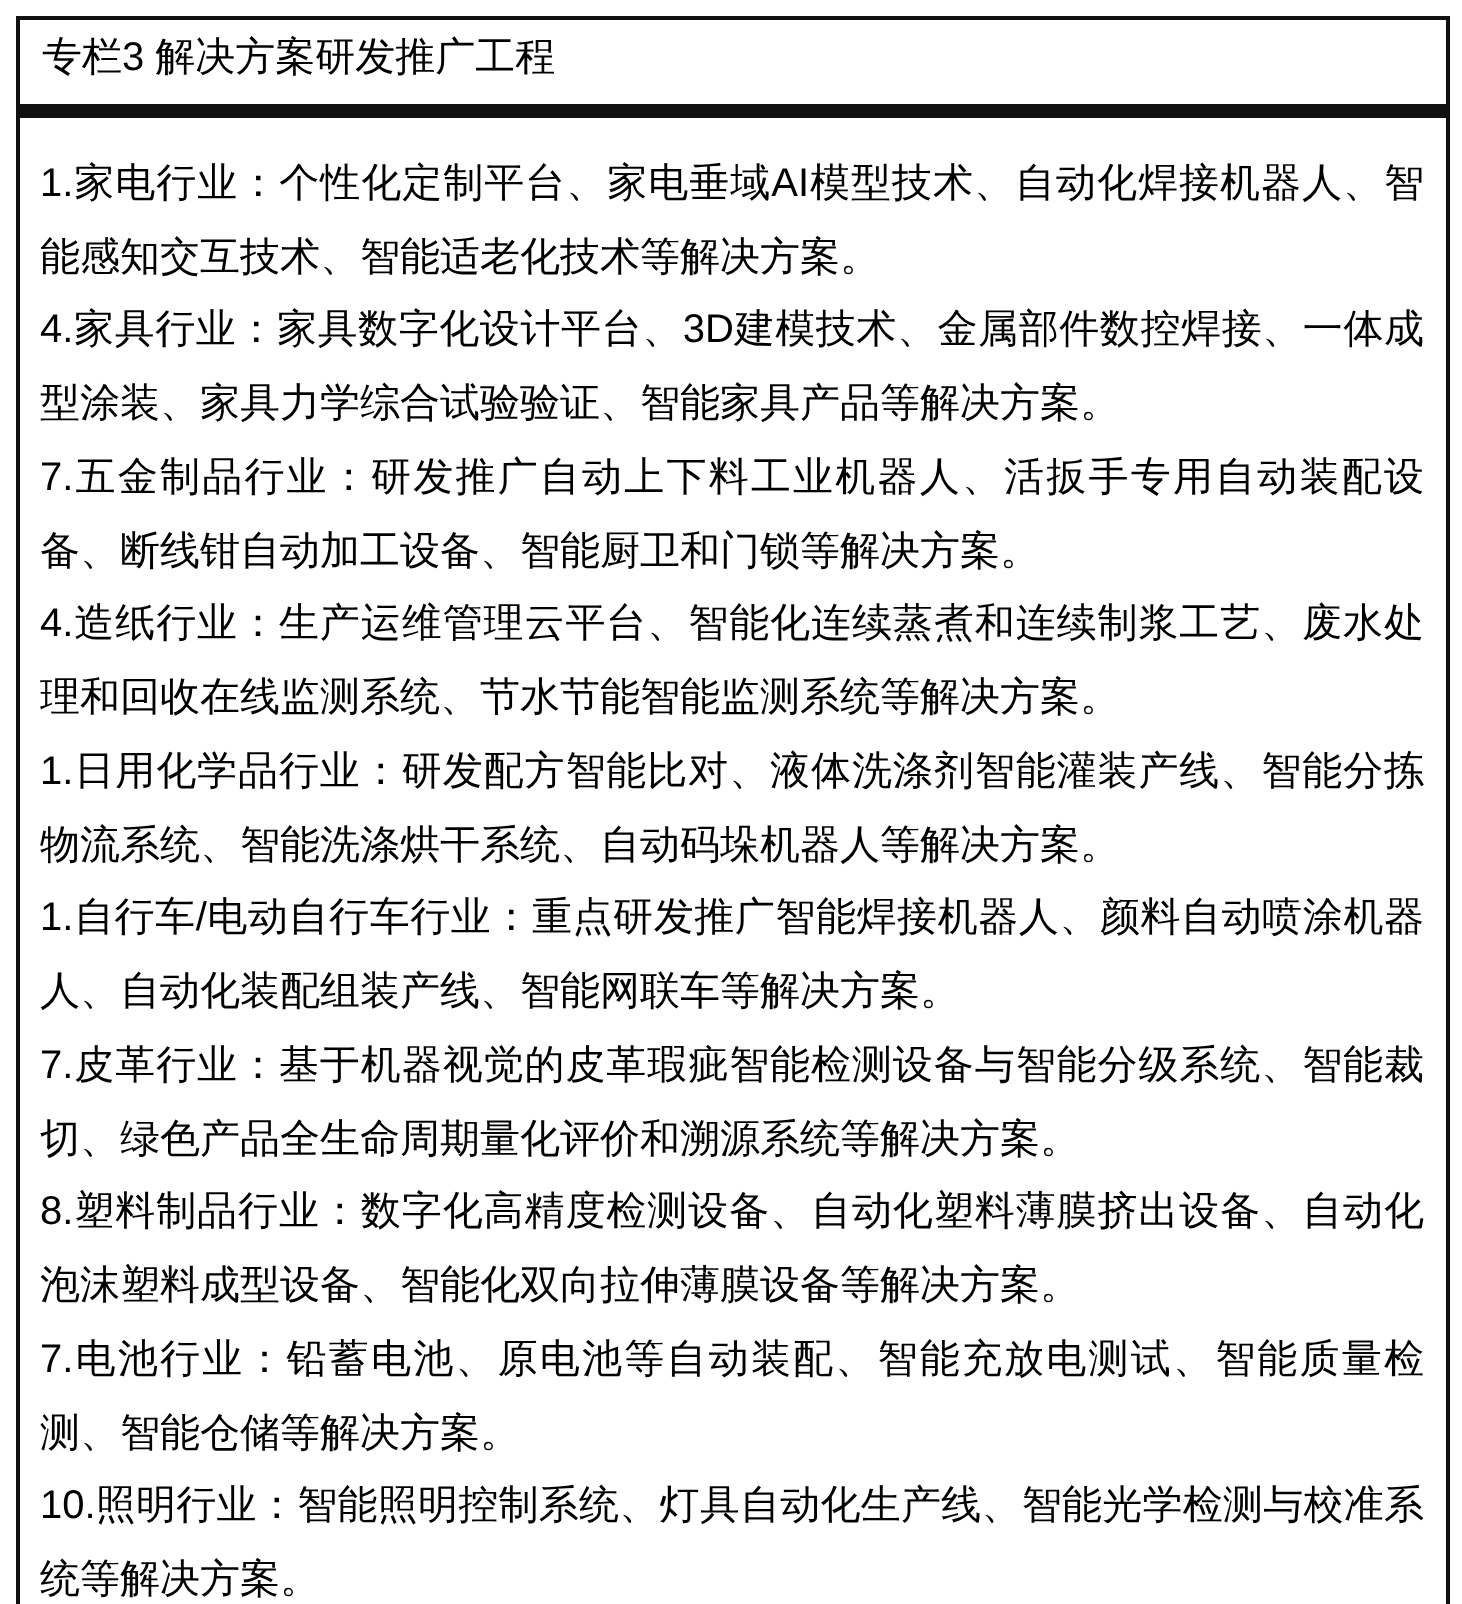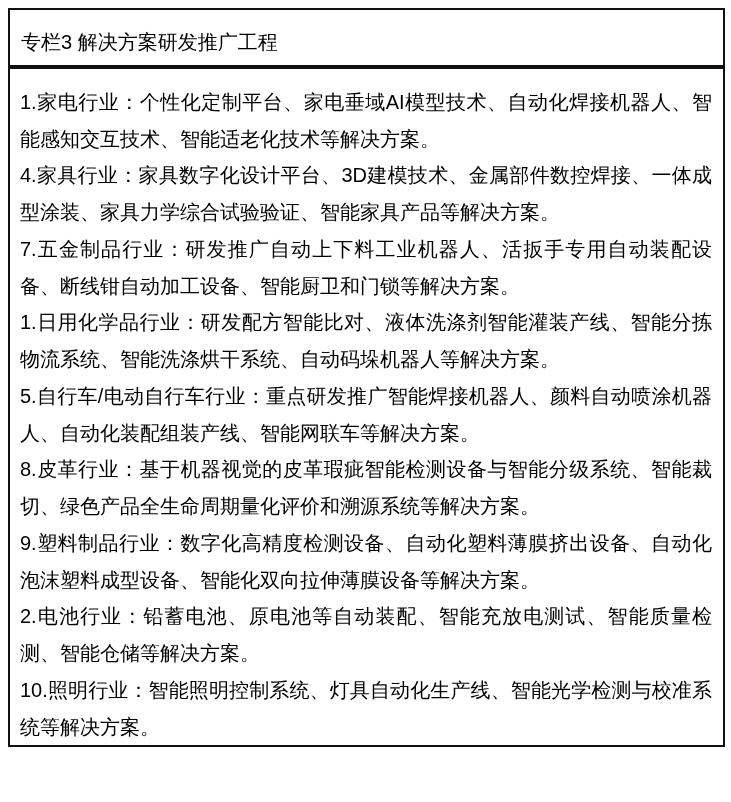--- a/index.html
+++ b/index.html
@@ -15,22 +15,22 @@
   .doc-table {
     position: absolute;
     left: 8px;
     top: 8px;
     width: 713px;           
     border: 2px solid #111111;
     background: #ffffff;
     box-sizing: content-box;
   }
   .header-row {
-    padding: 14px 10px 4px 11px;
-    border-bottom: 4px solid #ef4444;
+    padding: 1px 10px 4px 11px;
+    border-bottom: 7px solid #ef4444;
     font-size: 20px;
     line-height: 36.75px;
     text-align: left;
     white-space: nowrap;
     overflow: hidden;
   }
   .body-cell {
     padding: 15px 11px 0 10px;
     font-size: 20px;
     line-height: 36.75px;
@@ -48,20 +48,21 @@
 
 <div class="doc-table" style="border-color: rgb(17, 17, 17);">
   <div class="header-row" style="border-bottom-color: rgb(17, 17, 17);">
     <span>专栏3 解决方案研发推广工程</span>
   </div>
   <div class="body-cell">
 
   <p class="item">1.家电行业：个性化定制平台、家电垂域AI模型技术、自动化焊接机器人、智能感知交互技术、智能适老化技术等解决方案。</p>
       <p class="item">4.家具行业：家具数字化设计平台、3D建模技术、金属部件数控焊接、一体成型涂装、家具力学综合试验验证、智能家具产品等解决方案。</p>
       <p class="item">7.五金制品行业：研发推广自动上下料工业机器人、活扳手专用自动装配设备、断线钳自动加工设备、智能厨卫和门锁等解决方案。</p>
+      <p class="item">4.造纸行业：生产运维管理云平台、智能化连续蒸煮和连续制浆工艺、废水处理和回收在线监测系统、节水节能智能监测系统等解决方案。</p>
       <p class="item">1.日用化学品行业：研发配方智能比对、液体洗涤剂智能灌装产线、智能分拣物流系统、智能洗涤烘干系统、自动码垛机器人等解决方案。</p>
-      <p class="item">5.自行车/电动自行车行业：重点研发推广智能焊接机器人、颜料自动喷涂机器人、自动化装配组装产线、智能网联车等解决方案。</p>
-      <p class="item">8.皮革行业：基于机器视觉的皮革瑕疵智能检测设备与智能分级系统、智能裁切、绿色产品全生命周期量化评价和溯源系统等解决方案。</p>
-      <p class="item">9.塑料制品行业：数字化高精度检测设备、自动化塑料薄膜挤出设备、自动化泡沫塑料成型设备、智能化双向拉伸薄膜设备等解决方案。</p>
-      <p class="item">2.电池行业：铅蓄电池、原电池等自动装配、智能充放电测试、智能质量检测、智能仓储等解决方案。</p>
+      <p class="item">1.自行车/电动自行车行业：重点研发推广智能焊接机器人、颜料自动喷涂机器人、自动化装配组装产线、智能网联车等解决方案。</p>
+      <p class="item">7.皮革行业：基于机器视觉的皮革瑕疵智能检测设备与智能分级系统、智能裁切、绿色产品全生命周期量化评价和溯源系统等解决方案。</p>
+      <p class="item">8.塑料制品行业：数字化高精度检测设备、自动化塑料薄膜挤出设备、自动化泡沫塑料成型设备、智能化双向拉伸薄膜设备等解决方案。</p>
+      <p class="item">7.电池行业：铅蓄电池、原电池等自动装配、智能充放电测试、智能质量检测、智能仓储等解决方案。</p>
       <p class="item">10.照明行业：智能照明控制系统、灯具自动化生产线、智能光学检测与校准系统等解决方案。</p>
     </div>
 </div>
 
 </body></html>

